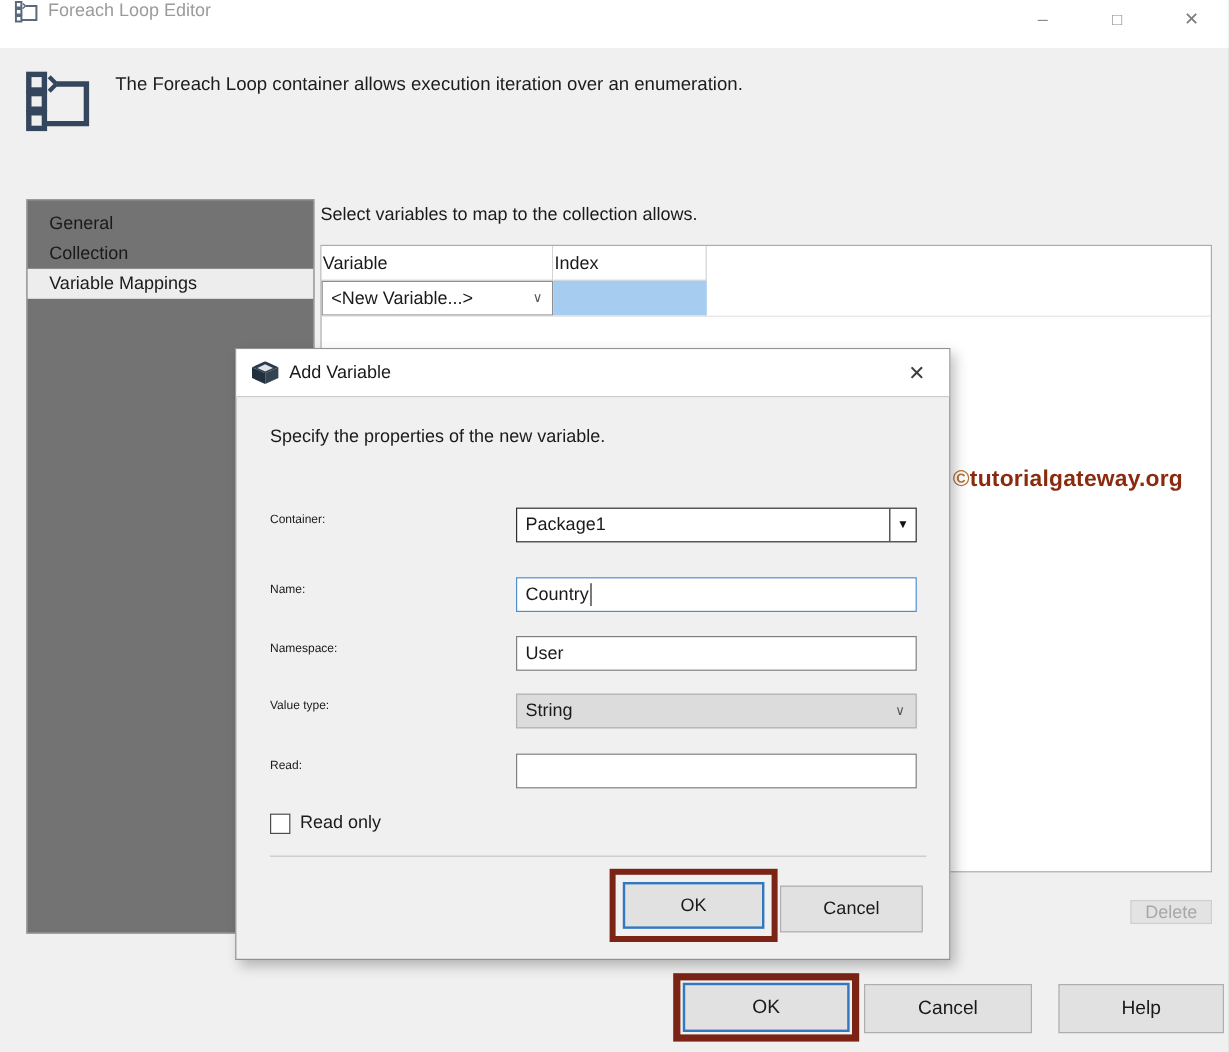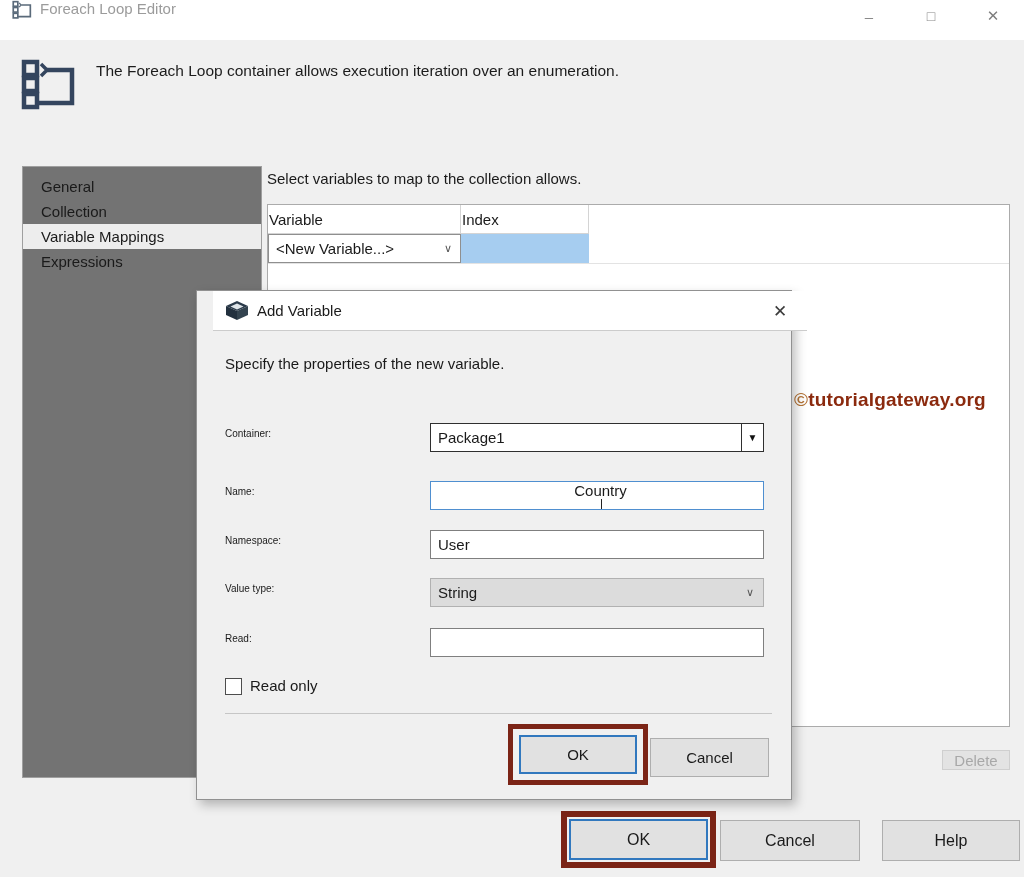--- a/index.html
+++ b/index.html
@@ -77,21 +77,21 @@
   .footer-ok { width:139px; height:41px; pointer-events:auto; }
   .footer-cancel { position:absolute; left:720px; top:820px; width:140px; height:41px; }
   .footer-help { position:absolute; left:882px; top:820px; width:138px; height:41px; }
   
   .dialog {
     position:absolute; left:196px; top:290px; width:596px; height:510px;
     background:#f0f0f0; border:1px solid #919191;
     box-shadow:4px 5px 10px rgba(0,0,0,0.25);
   }
   .dlg-titlebar {
-    position:absolute; left:16px; top:0; width:100%; height:40px; background:#ffffff;
+    position:absolute; left:0; top:0; width:100%; height:40px; background:#ffffff;
     border-bottom:1px solid #cccccc; display:flex; align-items:center;
   }
   .dlg-titlebar .dlg-icon { margin-left:12px; width:24px; height:20px; }
   .dlg-titlebar .dlg-title { margin-left:8px; font-size:15px; color:#1a1a1a; }
   .dlg-close {
     position:absolute; right:14px; top:8px; width:26px; height:24px;
     display:flex; align-items:center; justify-content:center;
     font-size:17px; color:#3c3c3c; cursor:default;
   }
   .dlg-desc { position:absolute; left:28px; top:64px; font-size:15px; }
@@ -102,21 +102,21 @@
     display:flex; align-items:center; padding-left:7px;
   }
   .combo .arrow-zone {
     margin-left:auto; width:22px; height:100%; border-left:1px solid #2f2f2f;
     display:flex; align-items:center; justify-content:center; font-size:10px; color:#111;
   }
   .textbox {
     height:29px; background:#ffffff; border:1px solid #7f7f7f;
     display:flex; align-items:center; padding-left:7px;
   }
-  .textbox.focused { border:1px solid #4f8fd0;flex-direction:column; }
+  .textbox.focused { border:1px solid #4f8fd0; }
   .caret { display:inline-block; width:1px; height:19px; background:#222; margin-left:1px; }
   .flat-select {
     height:29px; background:#dcdcdc; border:1px solid #b1b1b1;
     display:flex; align-items:center; padding-left:7px;
   }
   .flat-select .chev { margin-left:auto; margin-right:9px; font-size:11px; color:#555; }
   .checkbox {
     position:absolute; left:28px; top:387px; width:17px; height:17px;
     background:#ffffff; border:1px solid #4d4d4d;
   }
@@ -165,21 +165,20 @@
         <path d="M27 13 l-6 -6 M27 13 l-6 6" stroke-width="3.5"></path>
       </g>
     </svg>
   </div>
   <div class="header-desc">The Foreach Loop container allows execution iteration over an enumeration.</div>
 
   <div class="sidebar">
     <div class="side-item">General</div>
     <div class="side-item">Collection</div>
     <div class="side-item selected">Variable Mappings</div>
-    <div class="side-item">Expressions</div>
   </div>
 
   <div class="instruction">Select variables to map to the collection allows.</div>
 
   <div class="table-panel">
     <div class="th variable">Variable</div>
     <div class="th index">Index</div>
     <div class="cell-combo">
       <span>&lt;New Variable...&gt;</span>
       <span class="chev">∨</span>

